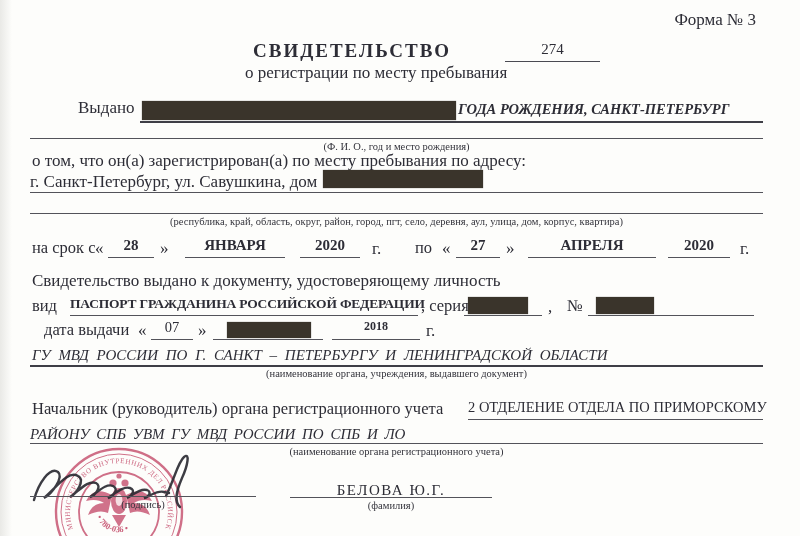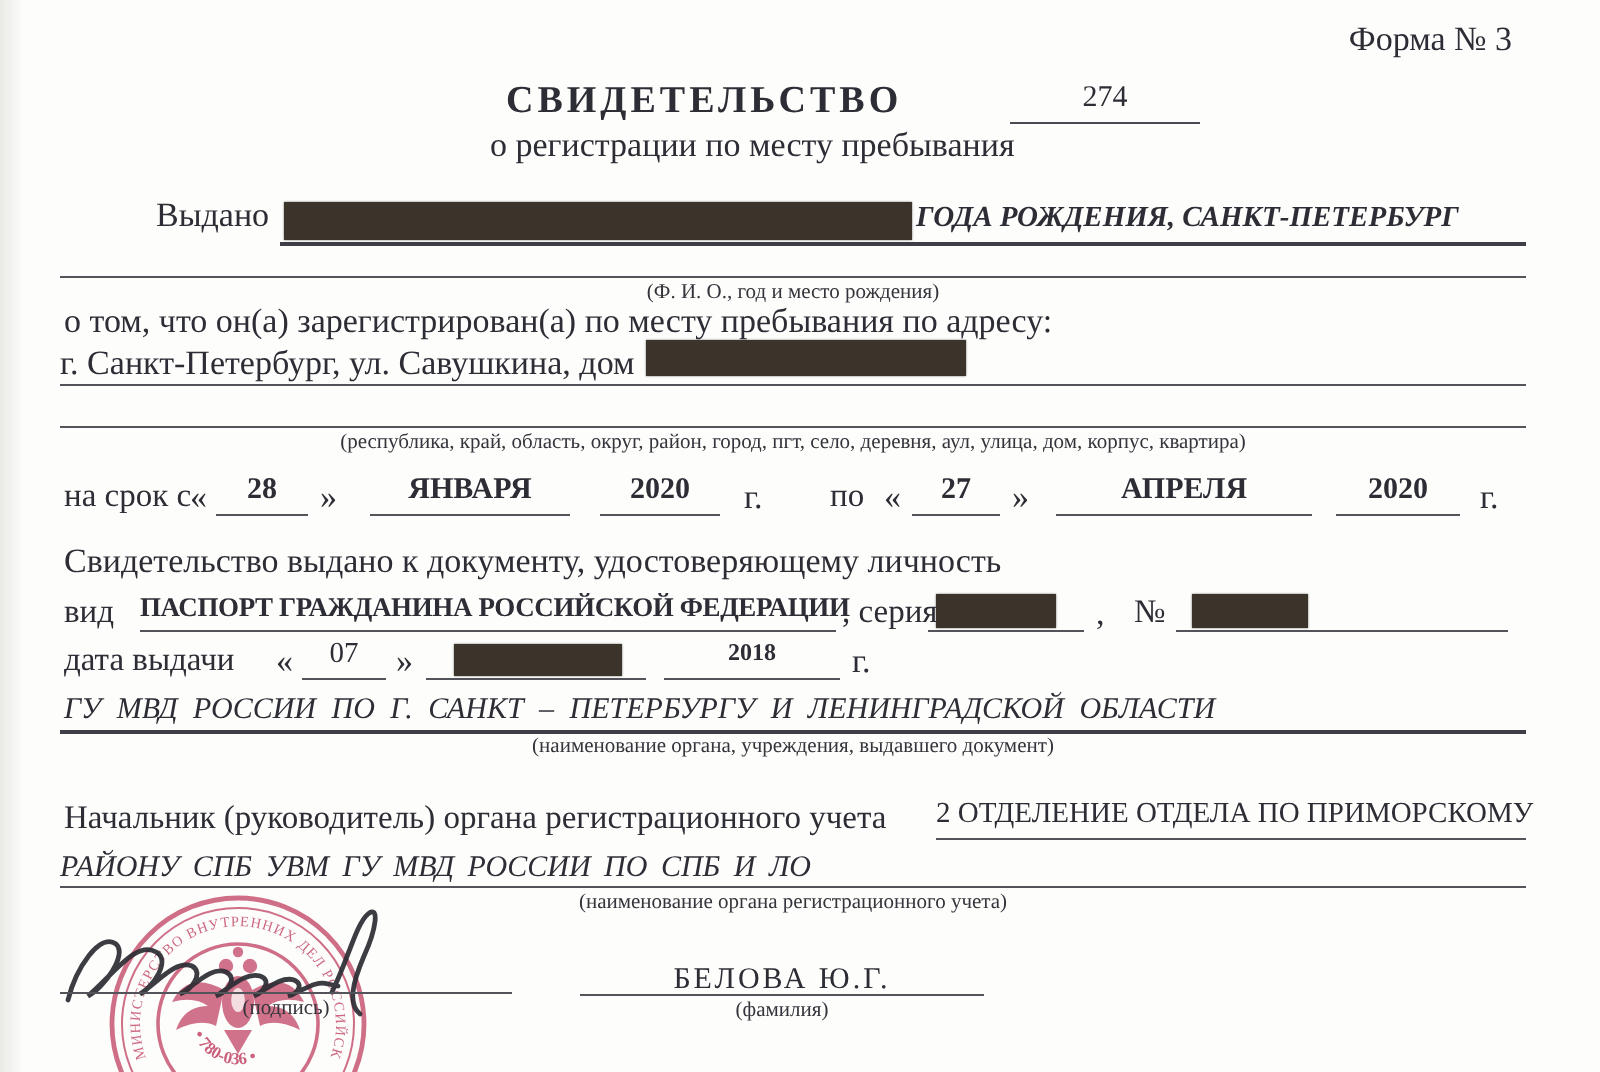--- a/index.html
+++ b/index.html
@@ -74,21 +74,21 @@
   <div class="abs txt" style="left:421px;top:297px;font-size:16.5px;">, серия</div>
   <div class="abs" style="left:464px;top:296px;width:78px;height:19px;border-bottom:1.5px solid #53535a;">
     <span class="redact abs" style="left:4px;top:1px;width:60px;height:17px;"></span>
   </div>
   <div class="abs txt" style="left:548px;top:297px;">,</div>
   <div class="abs txt" style="left:567px;top:297px;font-size:16.5px;">№</div>
   <div class="abs" style="left:588px;top:296px;width:166px;height:19px;border-bottom:1.5px solid #53535a;">
     <span class="redact abs" style="left:8px;top:1px;width:58px;height:17px;"></span>
   </div>
 
-  <div class="abs txt" style="left:32px;top:321px;font-size:16.5px;">дата выдачи</div>
+  <div class="abs txt" style="left:44px;top:321px;font-size:16.5px;">дата выдачи</div>
   <div class="abs txt" style="left:138px;top:321px;">«</div>
   <div class="abs field" style="left:151px;top:319px;width:42px;height:20px;font-weight:normal;font-size:14.5px;">07</div>
   <div class="abs txt" style="left:198px;top:321px;">»</div>
   <div class="abs" style="left:213px;top:319px;width:110px;height:20px;border-bottom:1.5px solid #53535a;">
     <span class="redact abs" style="left:14px;top:3px;width:84px;height:16px;"></span>
   </div>
   <div class="abs field" style="left:332px;top:319px;width:88px;height:20px;font-weight:bold;font-size:12px;">2018</div>
   <div class="abs txt" style="left:426px;top:321px;">г.</div>
 
   <div class="abs caps" style="left:32px;top:347px;font-size:15px;word-spacing:4px;">ГУ МВД РОССИИ ПО Г. САНКТ – ПЕТЕРБУРГУ И ЛЕНИНГРАДСКОЙ ОБЛАСТИ</div>

